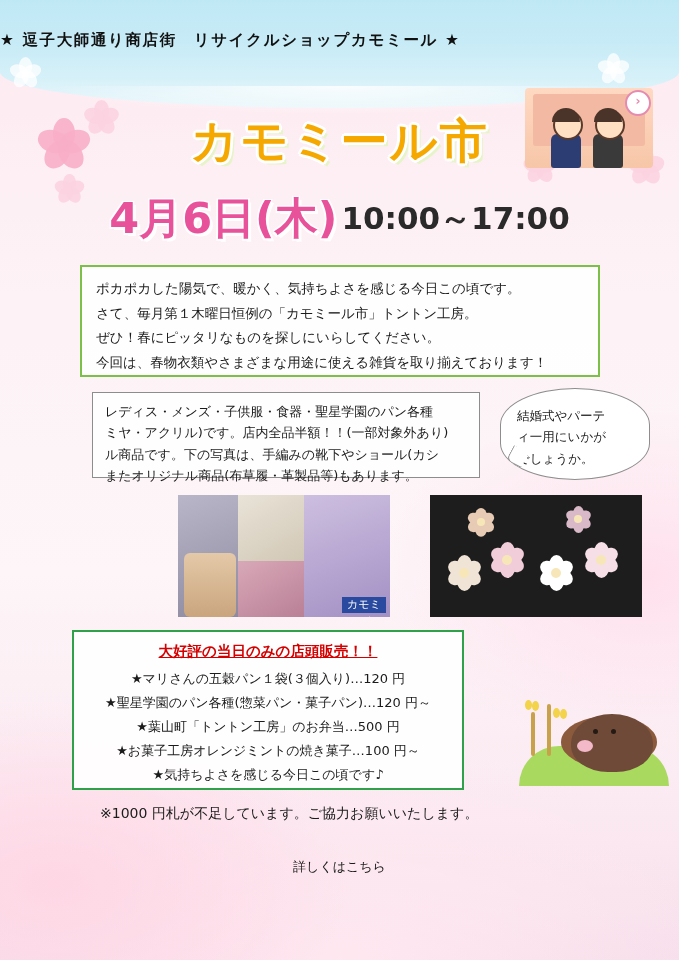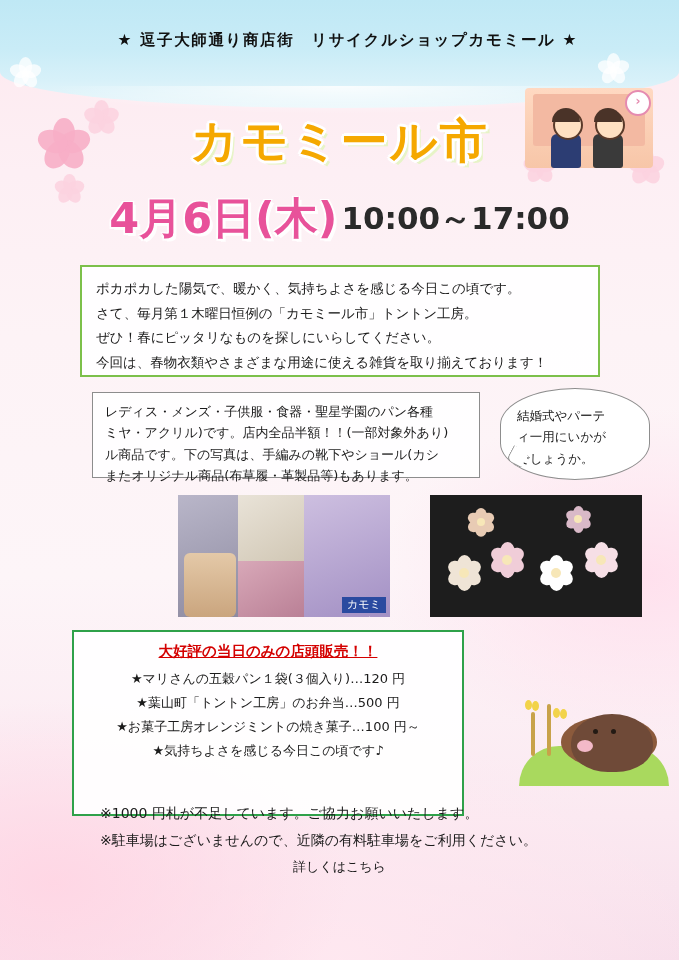--- a/index.html
+++ b/index.html
@@ -24,21 +24,21 @@
     position:absolute;top:0;left:0;width:679px;height:108px;
     background:linear-gradient(180deg,#bfe8f5 0%, #c9ecf7 45%, #d8f1f9 75%, #eaf7fb 100%);
     border-bottom-left-radius:60% 40%;
     border-bottom-right-radius:60% 40%;
   }
   .topband:after{
     content:"";position:absolute;left:0;bottom:-18px;width:100%;height:40px;
     background:radial-gradient(ellipse 420px 40px at 50% 0%, rgba(255,255,255,0.85) 0%, rgba(255,255,255,0) 70%);
   }
   .headline{
-    position:absolute;top:30px;left:0;width:578px;text-align:right;
+    position:absolute;top:30px;left:0;width:578px;text-align:left;
     font-size:15.5px;font-weight:bold;color:#111;letter-spacing:1.6px;
     white-space:nowrap;
   }
   .petal{position:absolute;width:26px;height:26px;}
   .petal i{
     position:absolute;left:50%;top:50%;width:13px;height:18px;
     margin:-16px 0 0 -6.5px;border-radius:50% 50% 45% 45%;
     background:#f7aec6;transform-origin:50% 90%;opacity:.9;
   }
   .petal i:nth-child(1){transform:rotate(0deg);}
@@ -141,21 +141,21 @@
   .fl u{position:absolute;left:50%;top:50%;width:10px;height:10px;margin:-5px 0 0 -5px;border-radius:50%;background:#f7e7b8;}
   .fl b:nth-child(1){transform:rotate(0deg);}
   .fl b:nth-child(2){transform:rotate(60deg);}
   .fl b:nth-child(3){transform:rotate(120deg);}
   .fl b:nth-child(4){transform:rotate(180deg);}
   .fl b:nth-child(5){transform:rotate(240deg);}
   .fl b:nth-child(6){transform:rotate(300deg);}
 
   
   .salebox{
-    position:absolute;left:72px;top:630px;width:392px;height:186px;
+    position:absolute;left:72px;top:630px;width:392px;height:160px;
     border:2px solid #2fa14a;background:rgba(255,255,255,0.92);
     box-sizing:border-box;padding:8px 18px;text-align:center;
   }
   .sale-title{
     font-size:14.5px;font-weight:bold;color:#d40000;text-decoration:underline;margin:2px 0 6px 0;
   }
   .sale-item{font-size:13px;color:#1b1b1b;line-height:1.85;}
 
   
   .notes{position:absolute;left:100px;top:800px;width:500px;}
@@ -347,20 +347,21 @@
         <b style="background:#d9b9c8;width:11px;height:15px;margin:-13px 0 0 -5.5px;"></b>
         <b style="background:#d9b9c8;width:11px;height:15px;margin:-13px 0 0 -5.5px;"></b>
         <b style="background:#d9b9c8;width:11px;height:15px;margin:-13px 0 0 -5.5px;"></b>
         <u style="width:8px;height:8px;margin:-4px 0 0 -4px;"></u>
     </div>
   </div>
 
   <div class="salebox">
     <div class="sale-title">大好評の当日のみの店頭販売！！</div>
     <div class="sale-item">★マリさんの五穀パン１袋(３個入り)…120 円</div>
+    <div class="sale-item">★聖星学園のパン各種(惣菜パン・菓子パン)…120 円～</div>
     <div class="sale-item">★葉山町「トントン工房」のお弁当…500 円</div>
     <div class="sale-item">★お菓子工房オレンジミントの焼き菓子…100 円～</div>
     <div class="sale-item">★気持ちよさを感じる今日この頃です♪</div>
   </div>
 
   <div class="mole">
     <div class="hill"></div>
     <div class="hole"></div>
     <div class="body2"></div>
     <div class="nose"></div>
@@ -373,18 +374,17 @@
         <i style="left:7px;top:1px;"></i>
     </div>
     <div class="butterfly" style="left:34px;top:8px;">
       <i style="left:0;top:0;"></i>
         <i style="left:7px;top:1px;"></i>
     </div>
   </div>
 
   <div class="notes">
     <div class="note">※1000 円札が不足しています。ご協力お願いいたします。</div>
-    <div class="note">※駐車場はございませんので、近隣の有料駐車場をご利用ください。</div>
   </div>
 
   <div class="moreinfo">詳しくはこちら</div>
 
 </div>
 
 </body></html>

